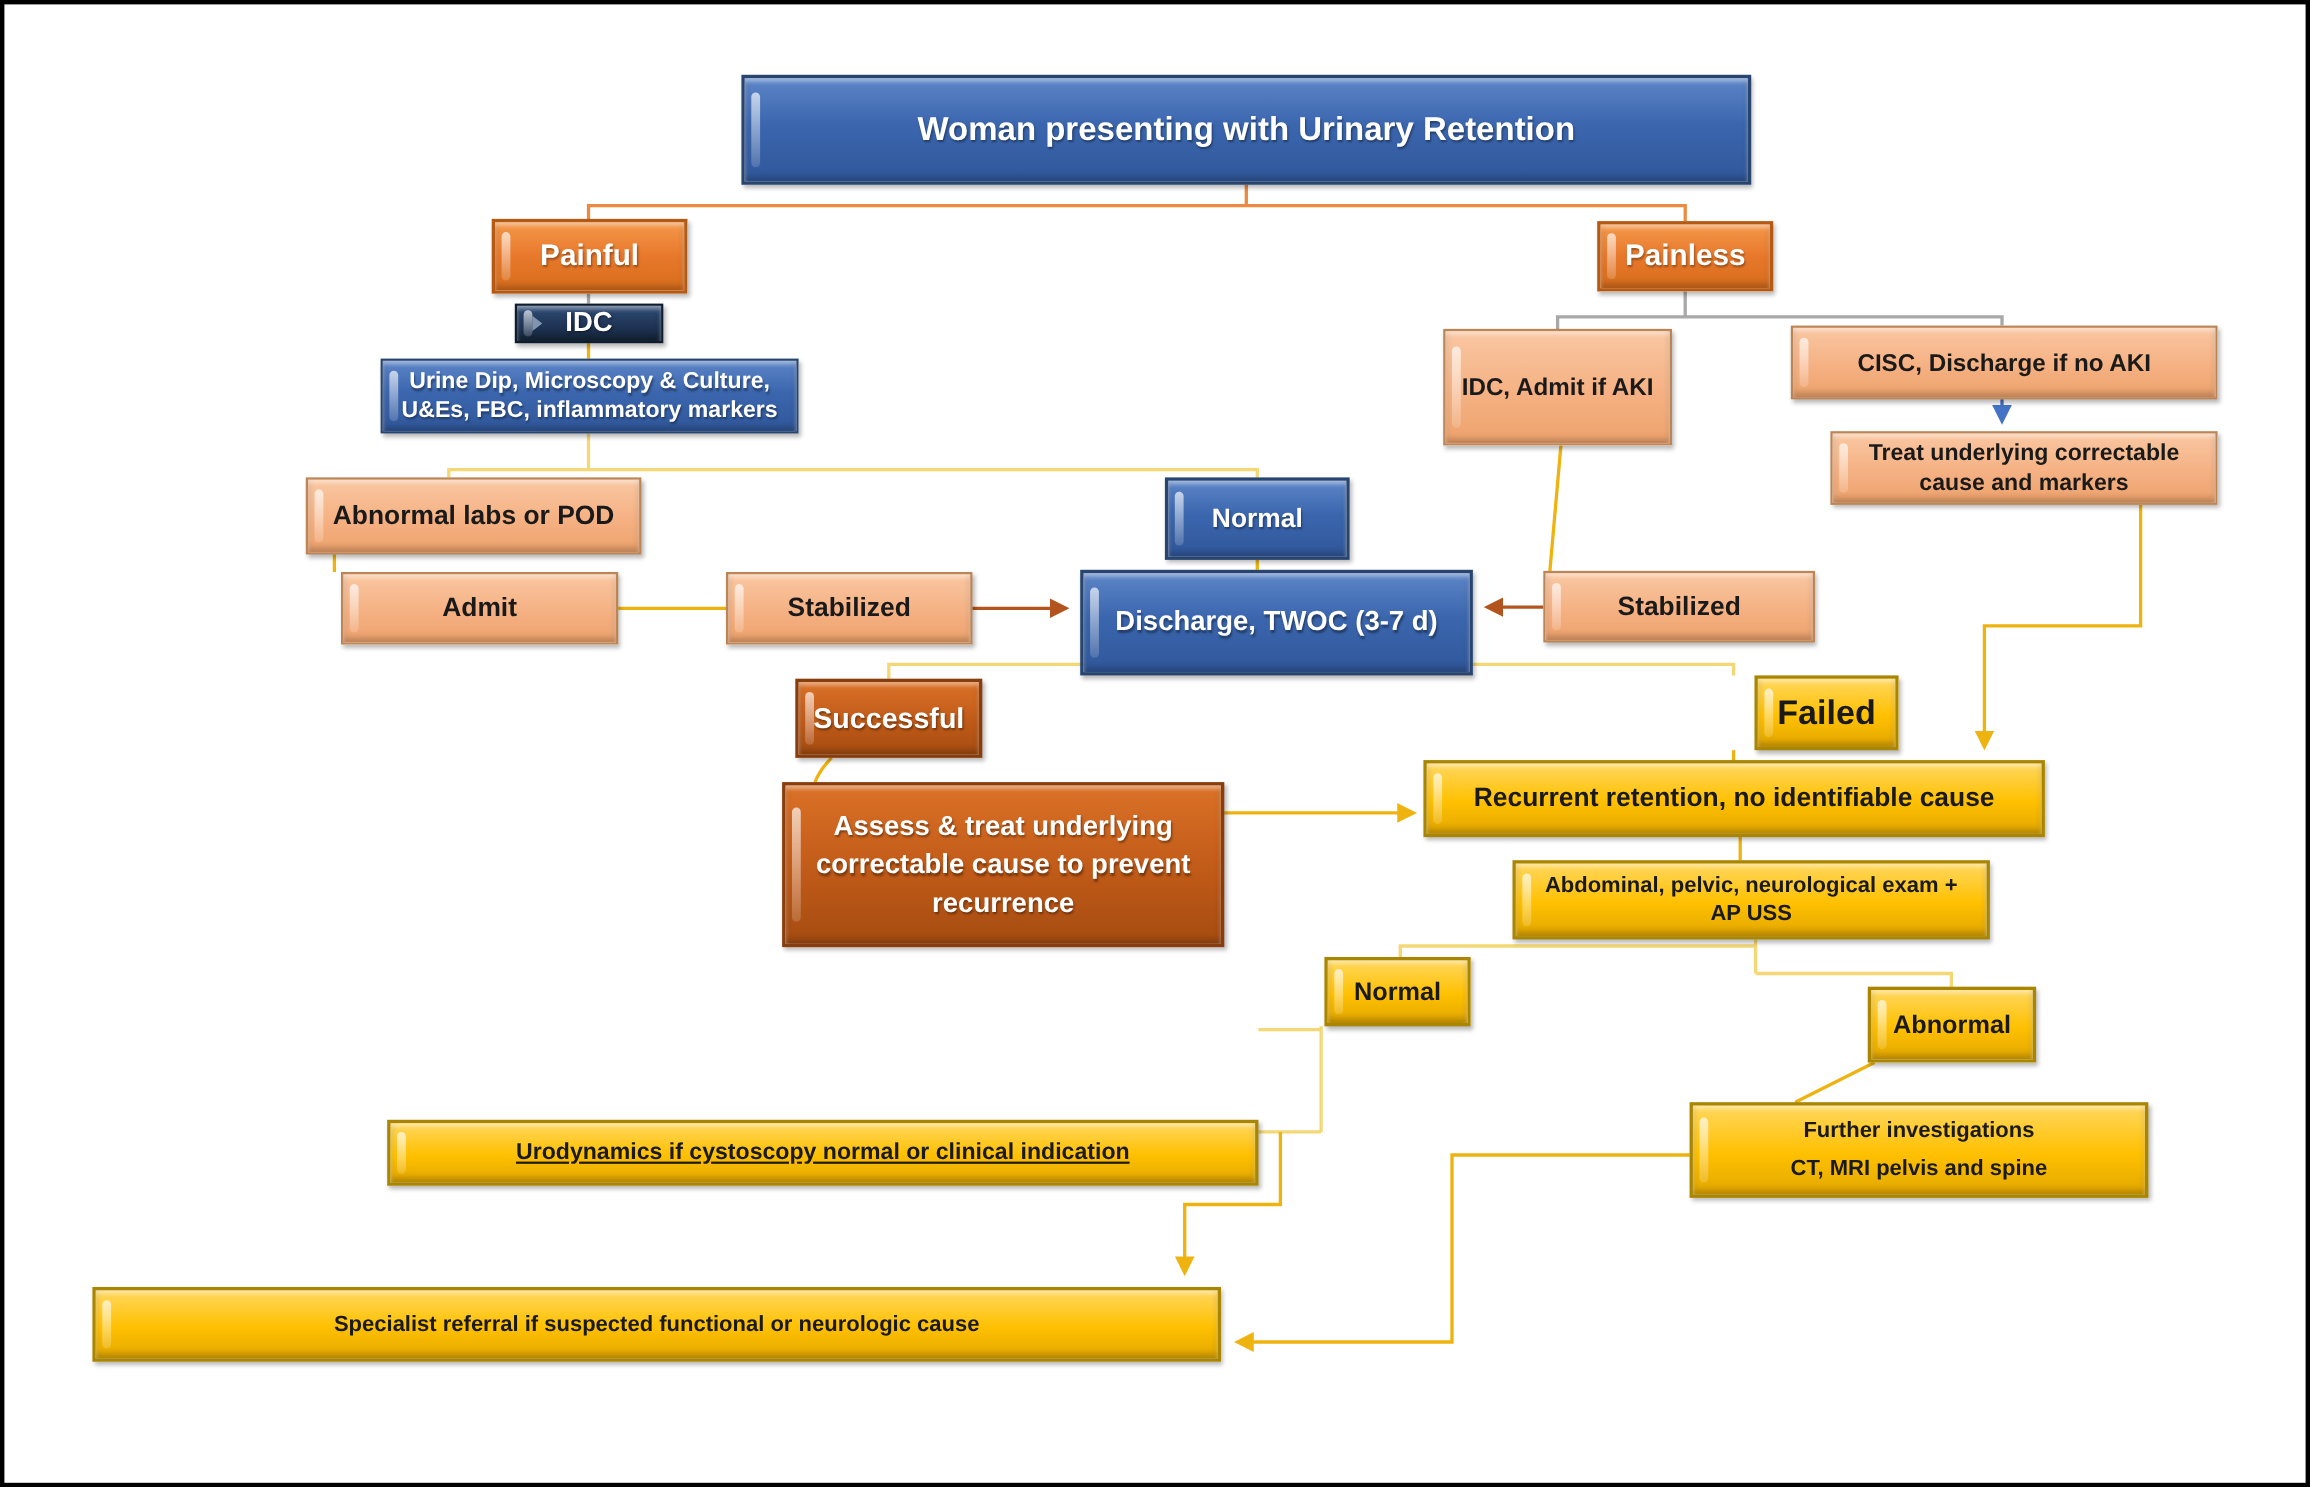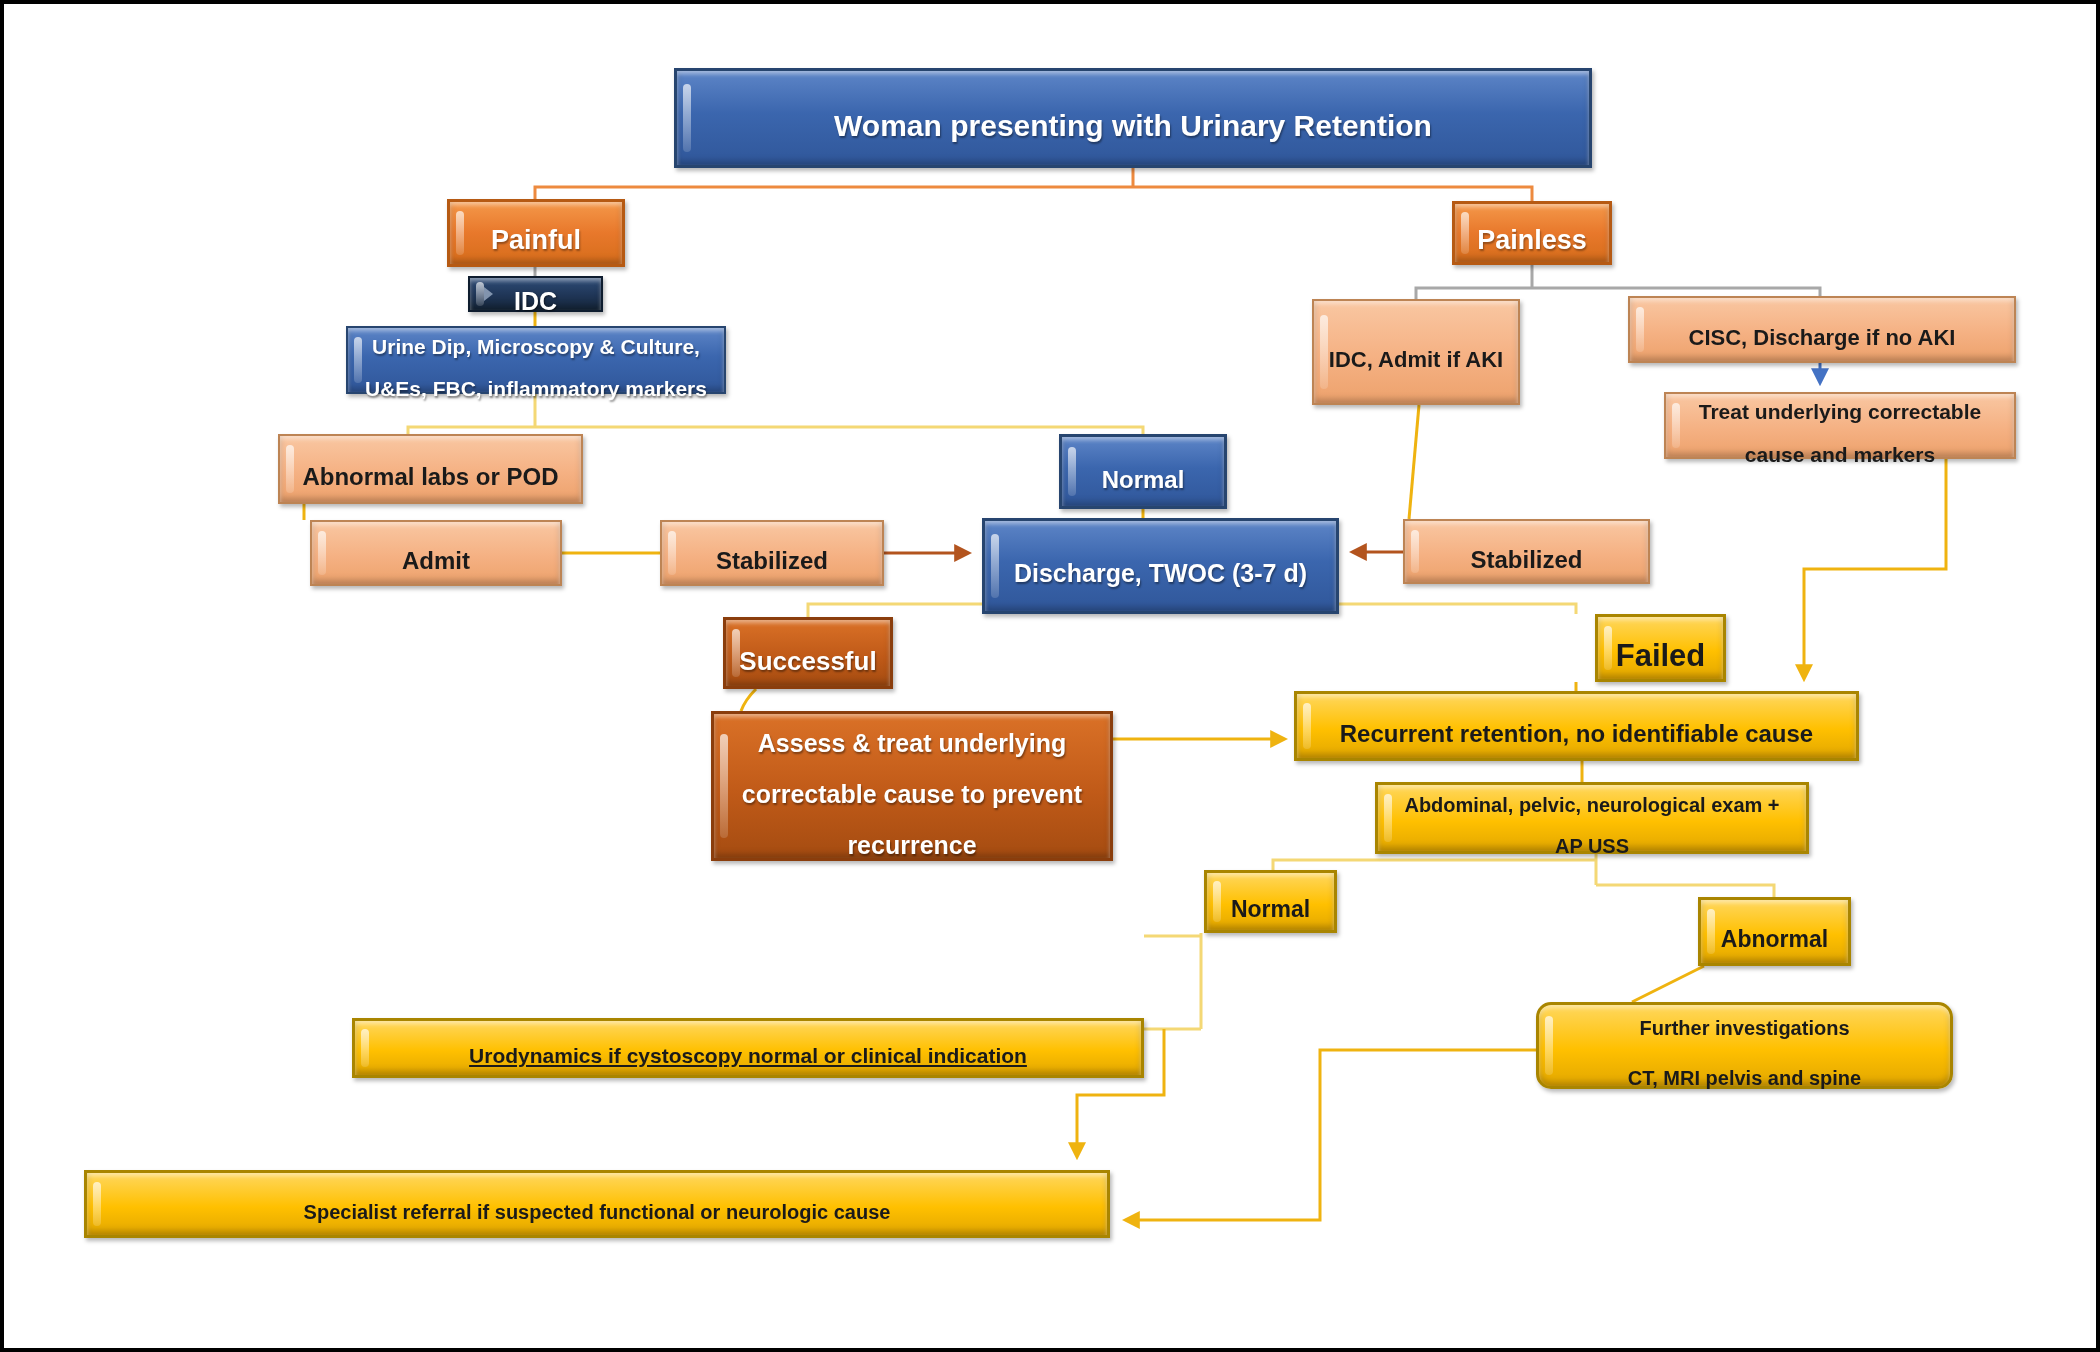--- a/index.html
+++ b/index.html
@@ -26,21 +26,21 @@
     padding:2px 8px;
   }
   .node::before{
     content:"";
     position:absolute;left:6px;top:14%;bottom:14%;width:8px;
     border-radius:5px;
     background:linear-gradient(180deg,rgba(255,255,255,.9),rgba(255,255,255,.2));
     opacity:.75;
     pointer-events:none;
   }
-  .line{white-space:nowrap;margin-top:16px;}
+  .line{white-space:nowrap;}
   .blue{
     background:linear-gradient(180deg,#5d85c7 0%,var(--blue-box) 45%,#30579a 100%);
     border:3px solid #27456f;color:#fff;
     text-shadow:1px 2px 2px rgba(0,0,0,.4);
   }
   .navy{
     background:linear-gradient(180deg,#2e4c77 0%,var(--navy-box) 55%,#152639 100%);
     border:2px solid #0e1c2e;color:#fff;
     text-shadow:1px 1px 2px rgba(0,0,0,.5);
   }
@@ -218,21 +218,21 @@
 
   <div class="node yellow" style="left:1694px;top:893px;width:153px;height:69px;font-size:23px;">
     <span class="line">Abnormal</span>
   </div>
 
 
   <div class="node yellow" style="left:348px;top:1014px;width:792px;height:60px;font-size:21px;text-decoration:underline;">
     <span class="line">Urodynamics if cystoscopy normal or clinical indication</span>
   </div>
 
-  <div class="node yellow" style="left:1532px;top:998px;width:417px;height:87px;font-size:20px;gap:9px;border-radius:15px;">
+  <div class="node yellow" style="left:1532px;top:998px;width:417px;height:87px;font-size:20px;gap:9px;">
     <span class="line">Further investigations</span>
     <span class="line">CT, MRI pelvis and spine</span>
   </div>
 
   <div class="node yellow" style="left:80px;top:1166px;width:1026px;height:68px;font-size:20px;">
     <span class="line">Specialist referral if suspected functional or neurologic cause</span>
   </div>
 
 </div>
 

